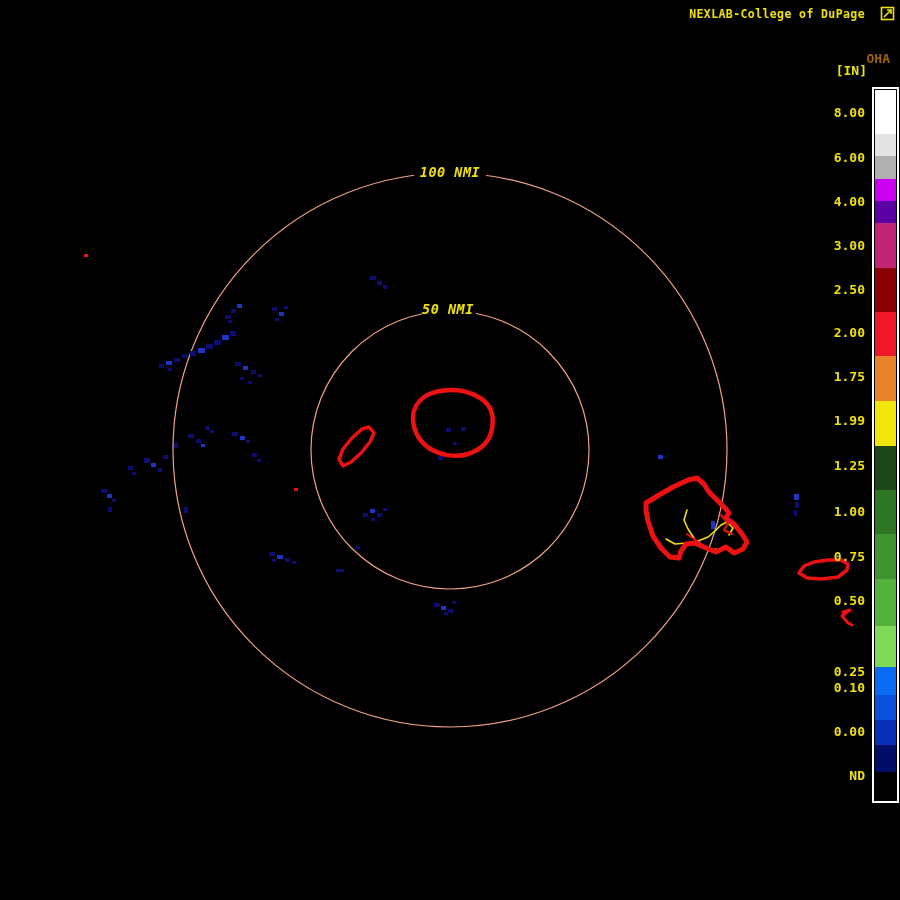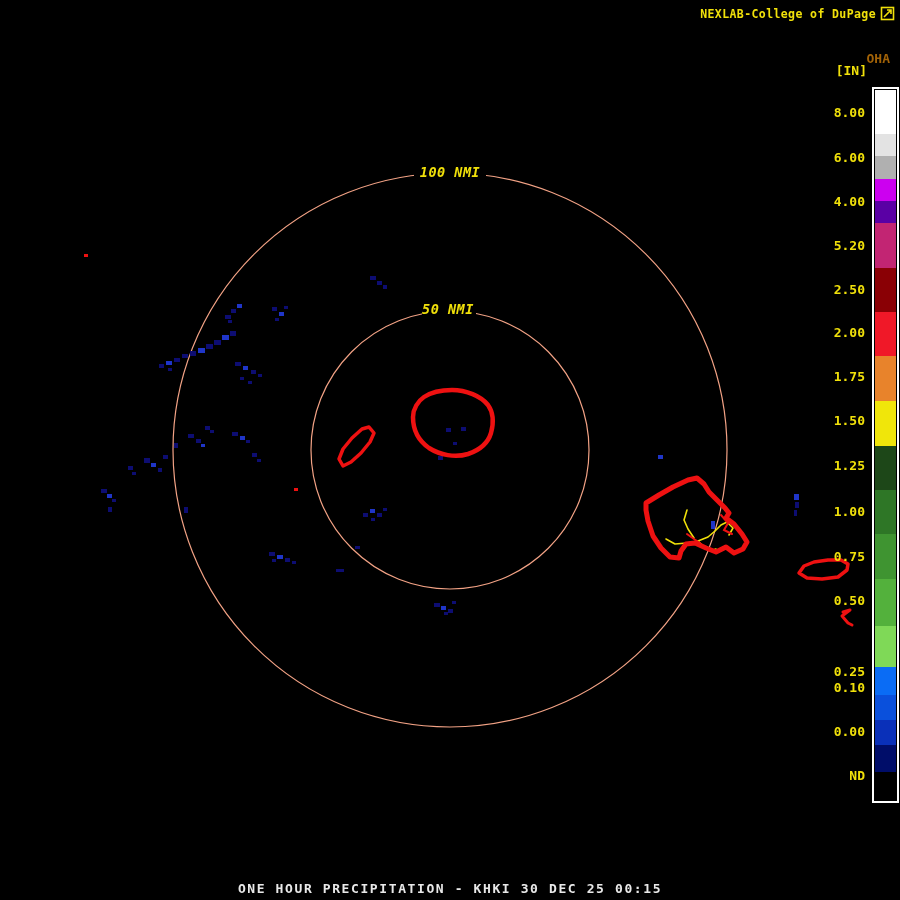--- a/index.html
+++ b/index.html
@@ -1,18 +1,18 @@
 <!DOCTYPE html>
 <html><head>
 <meta charset="utf-8">
 <style>
   html,body{margin:0;padding:0;background:#000;}
   #screen{position:relative;width:900px;height:900px;background:#000;overflow:hidden;
           font-family:"DejaVu Sans Mono","Liberation Mono",monospace;}
-  #brand-row{position:absolute;top:6px;right:5px;display:flex;align-items:center;gap:4px;}
+  #brand-row{position:absolute;top:6px;right:5px;display:flex;align-items:center;gap:15px;}
   #brand-text{font-size:11.5px;font-weight:bold;letter-spacing:0.4px;color:#f0e00a;white-space:nowrap;}
   #legend-product{position:absolute;top:51px;right:10px;font-size:13px;font-weight:bold;color:#a16207;}
   #legend-units{position:absolute;top:63px;right:33px;font-size:13px;font-weight:bold;color:#f0e00a;margin-left:12px;}
   #legend-bar{position:absolute;left:872px;top:87px;width:21px;height:710px;border:2px solid #ffffff;
               padding:1px;background:#000;}
   #legend-bar-inner{width:100%;height:100%;display:flex;flex-direction:column;}
   #legend-bar-inner div{width:100%;}
   .leg-label{position:absolute;right:35px;font-size:13px;font-weight:bold;color:#f0e00a;
              white-space:nowrap;line-height:16px;}
   #radar-svg{position:absolute;left:0;top:0;}
@@ -154,29 +154,28 @@
         <div style="height: 25px; background: rgb(10, 80, 220);"></div>
         <div style="height: 25px; background: rgb(10, 48, 185);"></div>
         <div style="height: 27px; background: rgb(0, 13, 105);"></div>
         <div style="height: 28px; background: rgb(0, 0, 0);"></div>
       </div>
   </div>
   <div id="legend-labels">
       <div class="leg-label" style="top: 105px;">8.00</div>
       <div class="leg-label" style="top: 150px;">6.00</div>
       <div class="leg-label" style="top: 194px;">4.00</div>
-      <div class="leg-label" style="top: 238px;">5.20</div>
+      <div class="leg-label" style="top: 238px;">3.00</div>
       <div class="leg-label" style="top: 282px;">2.50</div>
       <div class="leg-label" style="top: 325px;">2.00</div>
       <div class="leg-label" style="top: 369px;">1.75</div>
-      <div class="leg-label" style="top: 413px;">1.50</div>
+      <div class="leg-label" style="top: 413px;">1.99</div>
       <div class="leg-label" style="top: 458px;">1.25</div>
       <div class="leg-label" style="top: 504px;">1.00</div>
       <div class="leg-label" style="top: 549px;">0.75</div>
       <div class="leg-label" style="top: 593px;">0.50</div>
       <div class="leg-label" style="top: 664px;">0.25</div>
       <div class="leg-label" style="top: 680px;">0.10</div>
       <div class="leg-label" style="top: 724px;">0.00</div>
       <div class="leg-label" style="top: 768px;">ND</div>
     </div>
 
-  <div id="caption">ONE HOUR PRECIPITATION - KHKI 30 DEC 25 00:15</div>
 </div>
 
 </body></html>

